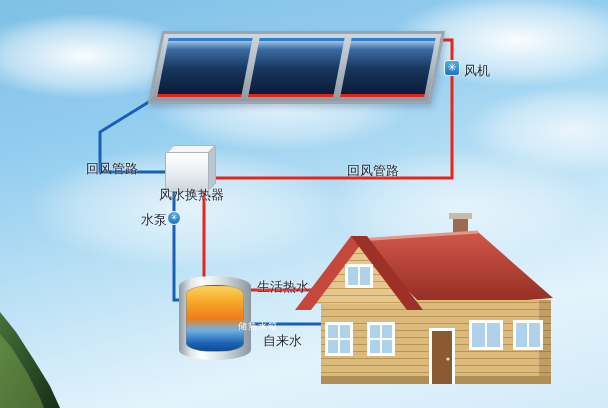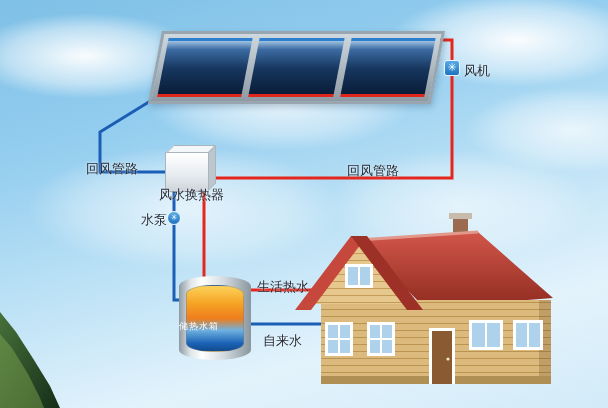--- a/index.html
+++ b/index.html
@@ -76,22 +76,22 @@
     background: linear-gradient(90deg,#8e9aa2 0%, #dfe6ea 16%, #ffffff 32%, #d4dce1 62%, #8a969e 100%);
     border-radius: 36px/10px;
   }
   .tank-window {
     position:absolute; left:7px; top:9px; width:58px; height:67px;
     border-radius: 26px/9px;
     background: linear-gradient(180deg,#fbd25a 0%, #f6a526 26%, #ee7d1b 50%, #6fb1e0 68%, #1b63b6 88%, #124a8e 100%);
     border:1px solid rgba(120,130,140,.5); box-sizing:border-box;
   }
   .tank-label {
-    position:absolute; left:0; top:44px; width:100%; text-align:left;
-    color:#ffffff; font-size:9px; letter-spacing:1px; z-index:4;
+    position:absolute; left:0; top:44px; width:100%; text-align:right;
+    color:#ffffff; font-size:9px; letter-spacing:1px; z-index:4;padding-left:27px;
   }
 
   .house-svg { position:absolute; left:293px; top:212px; z-index:2; }
 
   .lbl {
     position:absolute; z-index:6; font-size:13px; color:#1e2430; white-space:nowrap;
     text-shadow: 0 0 2px rgba(255,255,255,.85);
   }
   .lbl-fan      { left:464px; top:62px;  }
   .lbl-return   { left:86px;  top:160px;font-family:Liberation Mono, monospace; }

